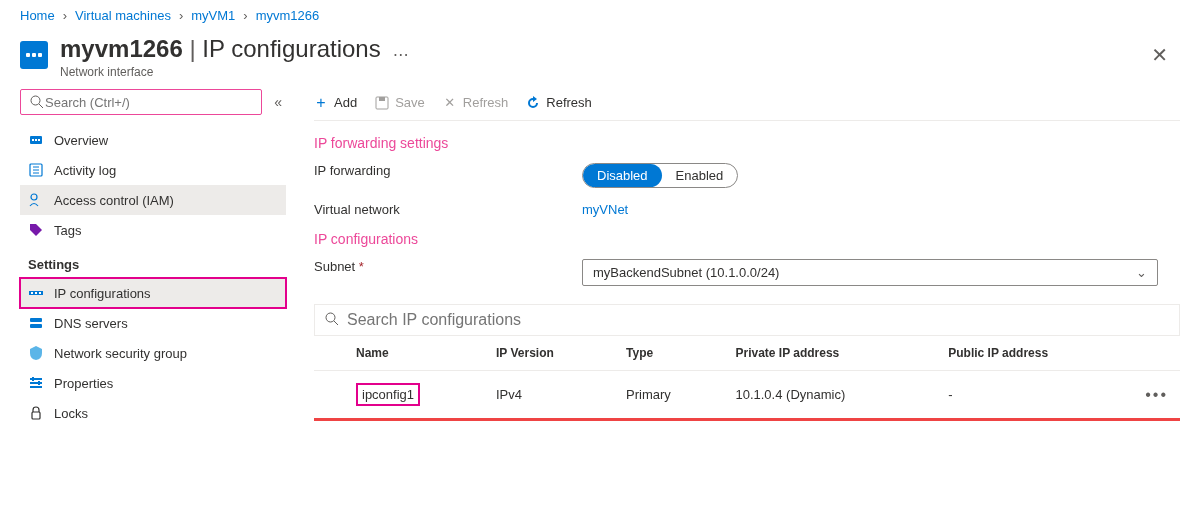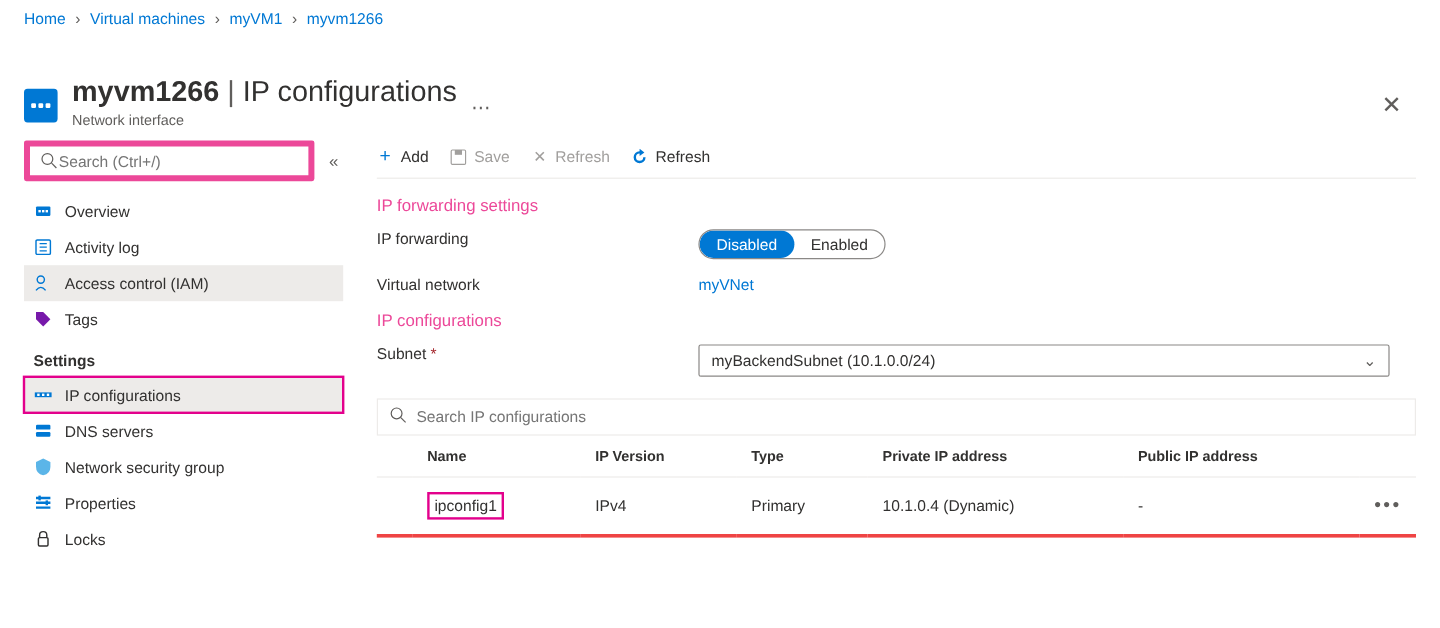--- a/index.html
+++ b/index.html
@@ -3,35 +3,35 @@
   <meta charset="utf-8">
   <style>
     * { box-sizing: border-box; margin: 0; padding: 0; font-family: 'Segoe UI', Arial, sans-serif; }
     body { font-size: 13px; color: #323130; background: #fff; }
     a { text-decoration: none; }
 
     .breadcrumb { display: flex; align-items: center; gap: 8px; padding: 8px 20px; font-size: 13px; }
     .breadcrumb a { color: #0078d4; text-align: center; }
     .breadcrumb .sep { color: #605e5c; }
 
-    .header { display: flex; align-items: center; padding: 4px 20px 10px 20px; margin-top: 28px; }
+    .header { display: flex; align-items: flex-start; padding: 4px 20px 10px 20px; }
     .header-icon { width: 28px; height: 28px; background: #0078d4; border-radius: 3px; margin-right: 12px; margin-top: 6px; display: flex; align-items: center; justify-content: center; }
     .header-icon .dots { display: flex; gap: 2px; }
     .header-icon .dots span { width: 4px; height: 4px; background: #fff; border-radius: 1px; }
     .header-title { font-size: 24px; font-weight: 600; color: #323130; }
     .header-title .pipe { font-weight: 300; color: #605e5c; }
     .header-title .sub { font-weight: 400; }
     .header-subtitle { font-size: 12px; color: #605e5c; margin-top: 2px; }
     .header-more { margin-left: 12px; color: #605e5c; font-size: 16px; margin-top: 10px; cursor: pointer; }
     .header-close { margin-left: auto; font-size: 20px; color: #605e5c; cursor: pointer; padding: 4px 12px; margin-top: 4px; }
 
     .content { display: flex; }
     .sidebar { width: 286px; padding: 0 0 0 20px; flex-shrink: 0; }
     .search-row { display: flex; align-items: center; gap: 8px; margin-bottom: 10px; }
-    .search-box { flex: 1; display: flex; align-items: center; border: 5px solid #ec4899; border-radius: 2px; padding: 4px 8px; }
+    .search-box { flex: 1; display: flex; align-items: center; border: 1px solid #ec4899; border-radius: 2px; padding: 4px 8px; }
     .search-box input { border: none; outline: none; flex: 1; font-size: 13px; background: transparent; }
     .collapse-chevron { color: #605e5c; font-size: 14px; cursor: pointer; padding: 4px; }
 
     .nav-item { display: flex; align-items: flex-end; padding: 7px 8px; cursor: pointer; gap: 10px; font-size: 13px; }
     .nav-item.selected { background: #edebe9; }
     .nav-item.highlighted { outline: 2px solid #e3008c; outline-offset: -1px; }
     .nav-icon { width: 16px; height: 16px; display: flex; align-items: center; justify-content: center; flex-shrink: 0; }
     .nav-section { font-weight: 600; padding: 12px 8px 6px 8px; font-size: 13px; }
 
     .main { flex: 1; padding: 0 20px 0 28px; }
@@ -48,21 +48,21 @@
     .toggle { display: inline-flex; border: 1px solid #8a8886; border-radius: 14px; overflow: hidden; align-items: center; }
     .toggle-opt { padding: 4px 14px; font-size: 13px; cursor: pointer; }
     .toggle-opt.active { background: #0078d4; color: #fff; border-radius: 12px; }
 
     .link { color: #0078d4; cursor: pointer; font-size: 13px; }
 
     .dropdown { display: flex; align-items: center; justify-content: space-between; border: 1px solid #8a8886; border-radius: 2px; padding: 5px 10px; width: 576px; cursor: pointer; font-size: 13px; }
     .dropdown .chev { color: #605e5c; }
 
     .table-search { display: flex; align-items: center; border: 1px solid #edebe9; border-top: 1px solid #edebe9; padding: 6px 10px; gap: 8px; margin-top: 18px; }
-    .table-search input { border: none; outline: none; flex: 1; font-size: 13px; color: #605e5c; }
+    .table-search input { border: none; outline: none; flex: 1; font-size: 16px; color: #605e5c; }
 
     table { width: 100%; border-collapse: collapse; }
     th { text-align: left; font-weight: 600; font-size: 12px; padding: 10px 12px; border-bottom: 1px solid #edebe9; }
     td { padding: 12px 12px; font-size: 13px; border-bottom: 3px solid #ef4444; }
     .cell-highlight { outline: 2px solid #e3008c; outline-offset: -2px; display: inline-block; padding: 4px 6px; }
     .row-more { text-align: right; color: #605e5c; font-size: 16px; letter-spacing: 2px; }
   </style>
 </head>
 <body>
 

